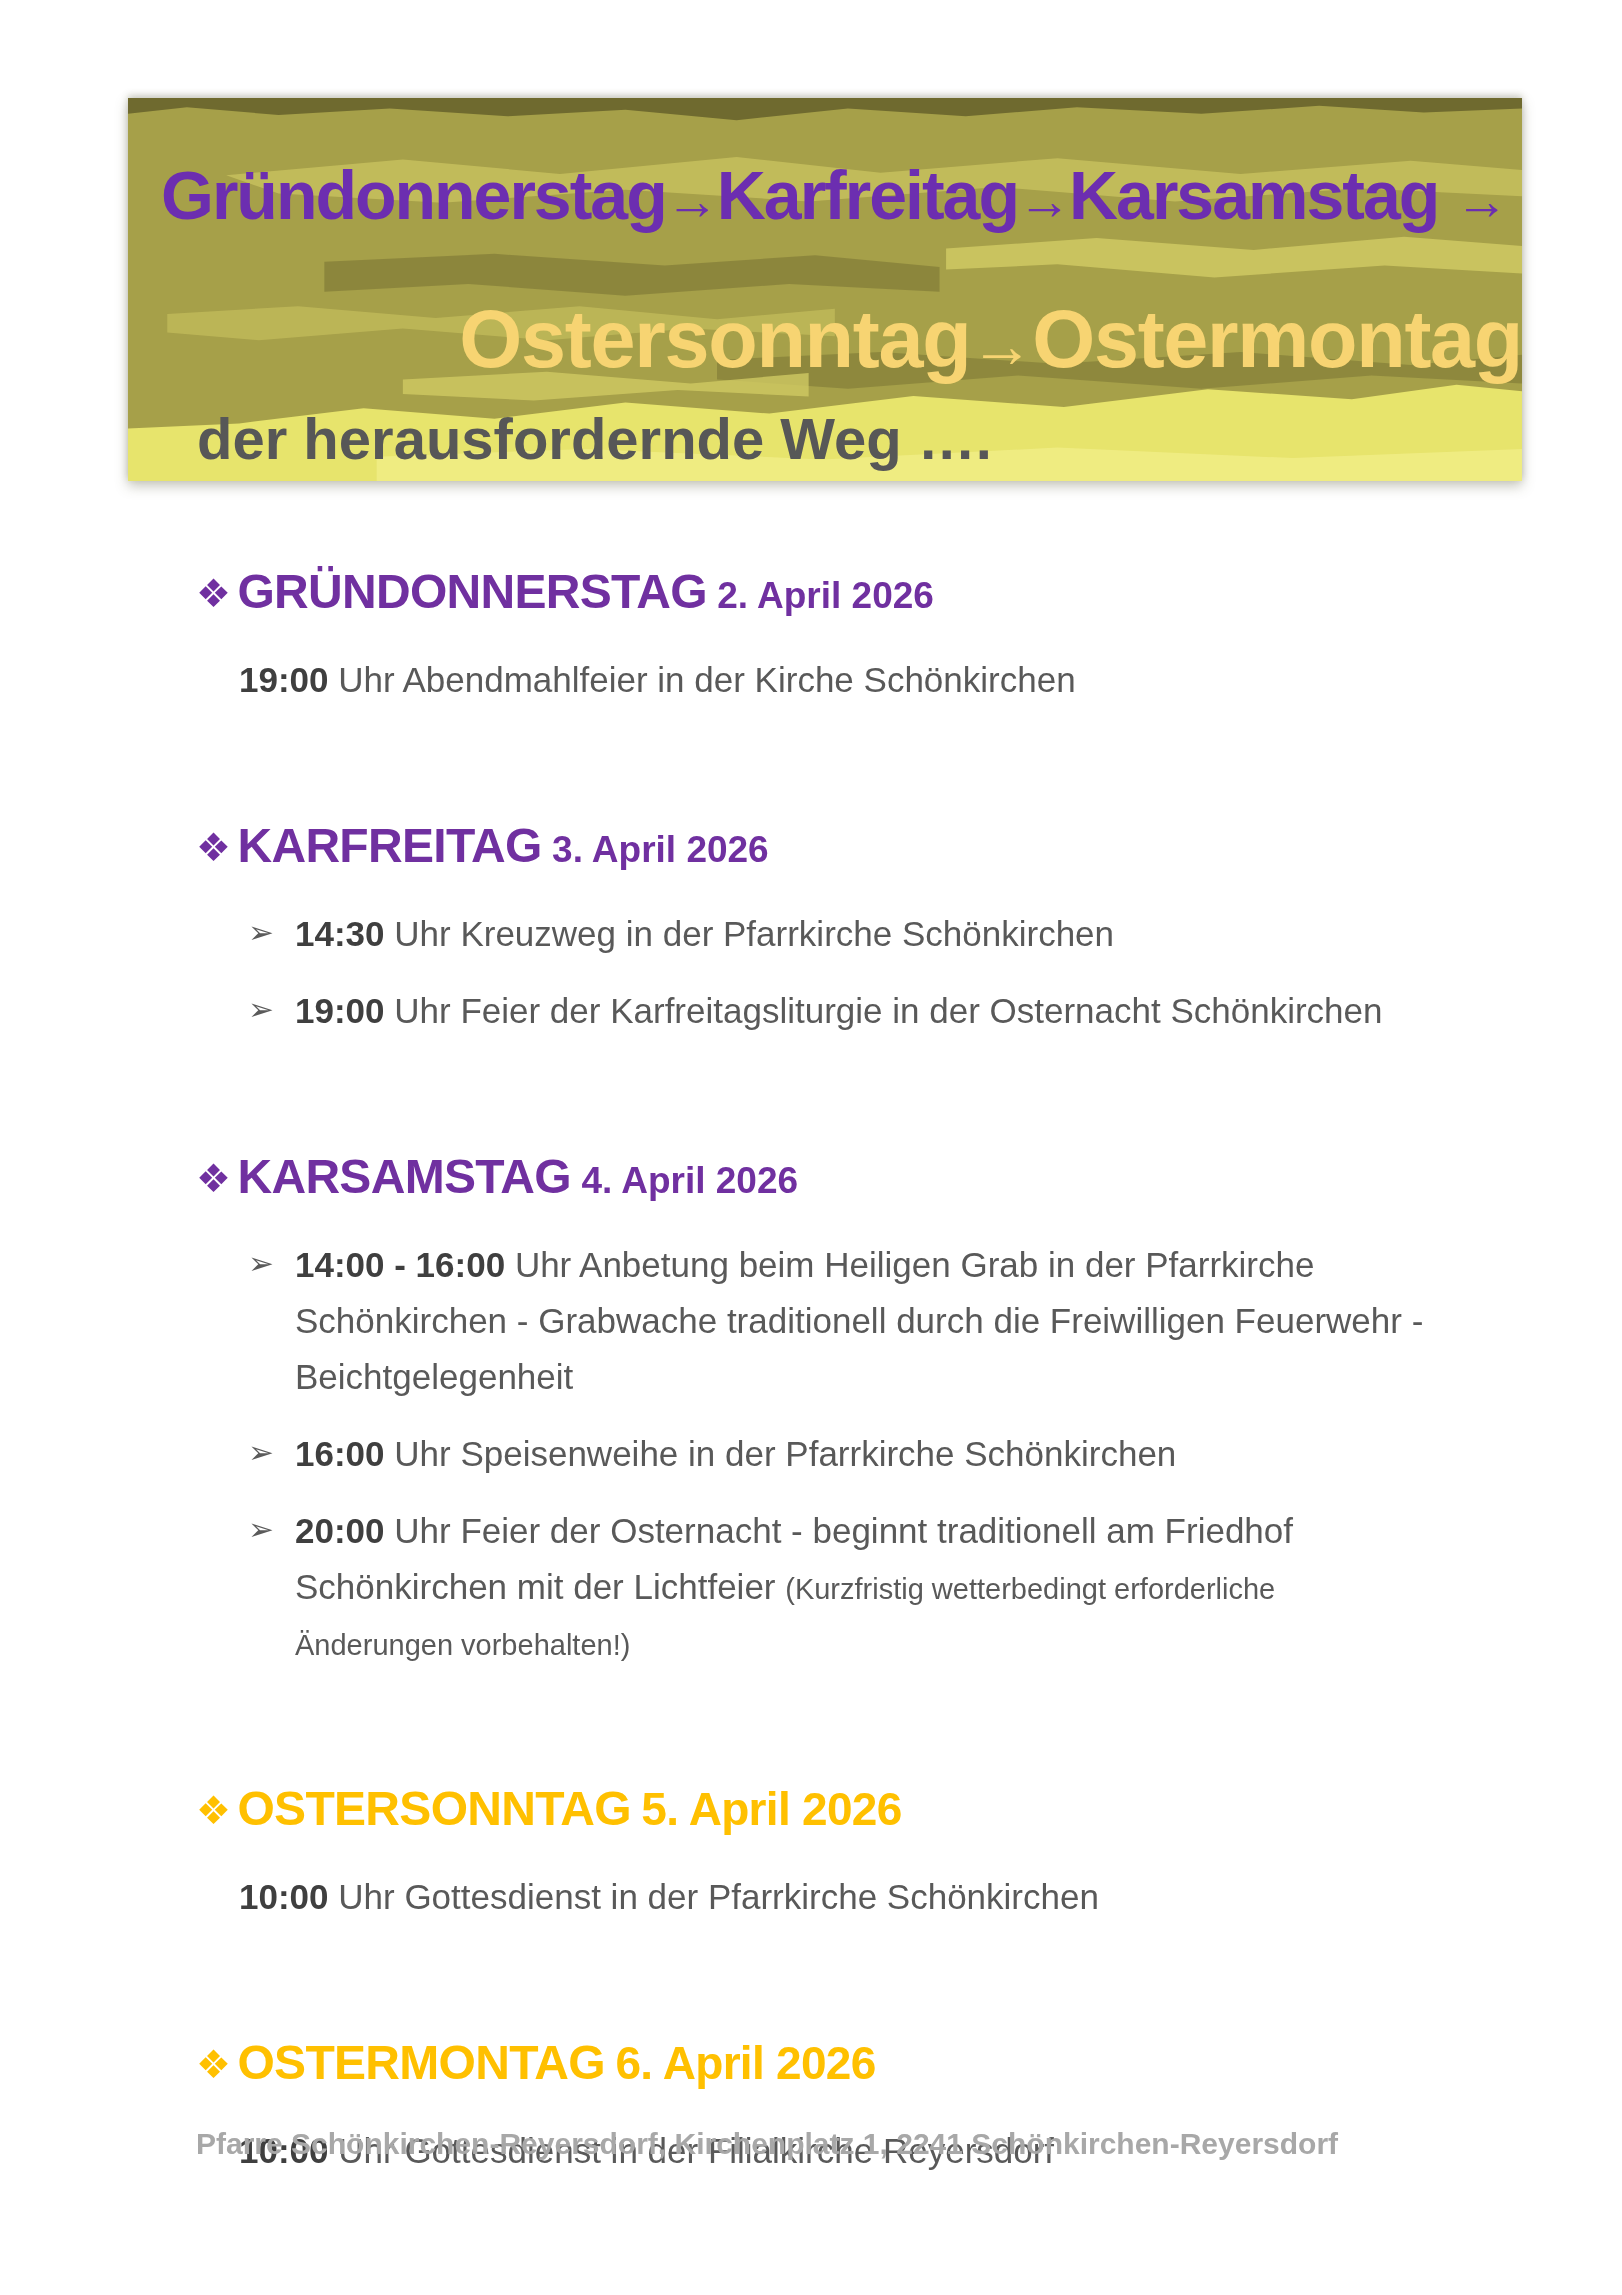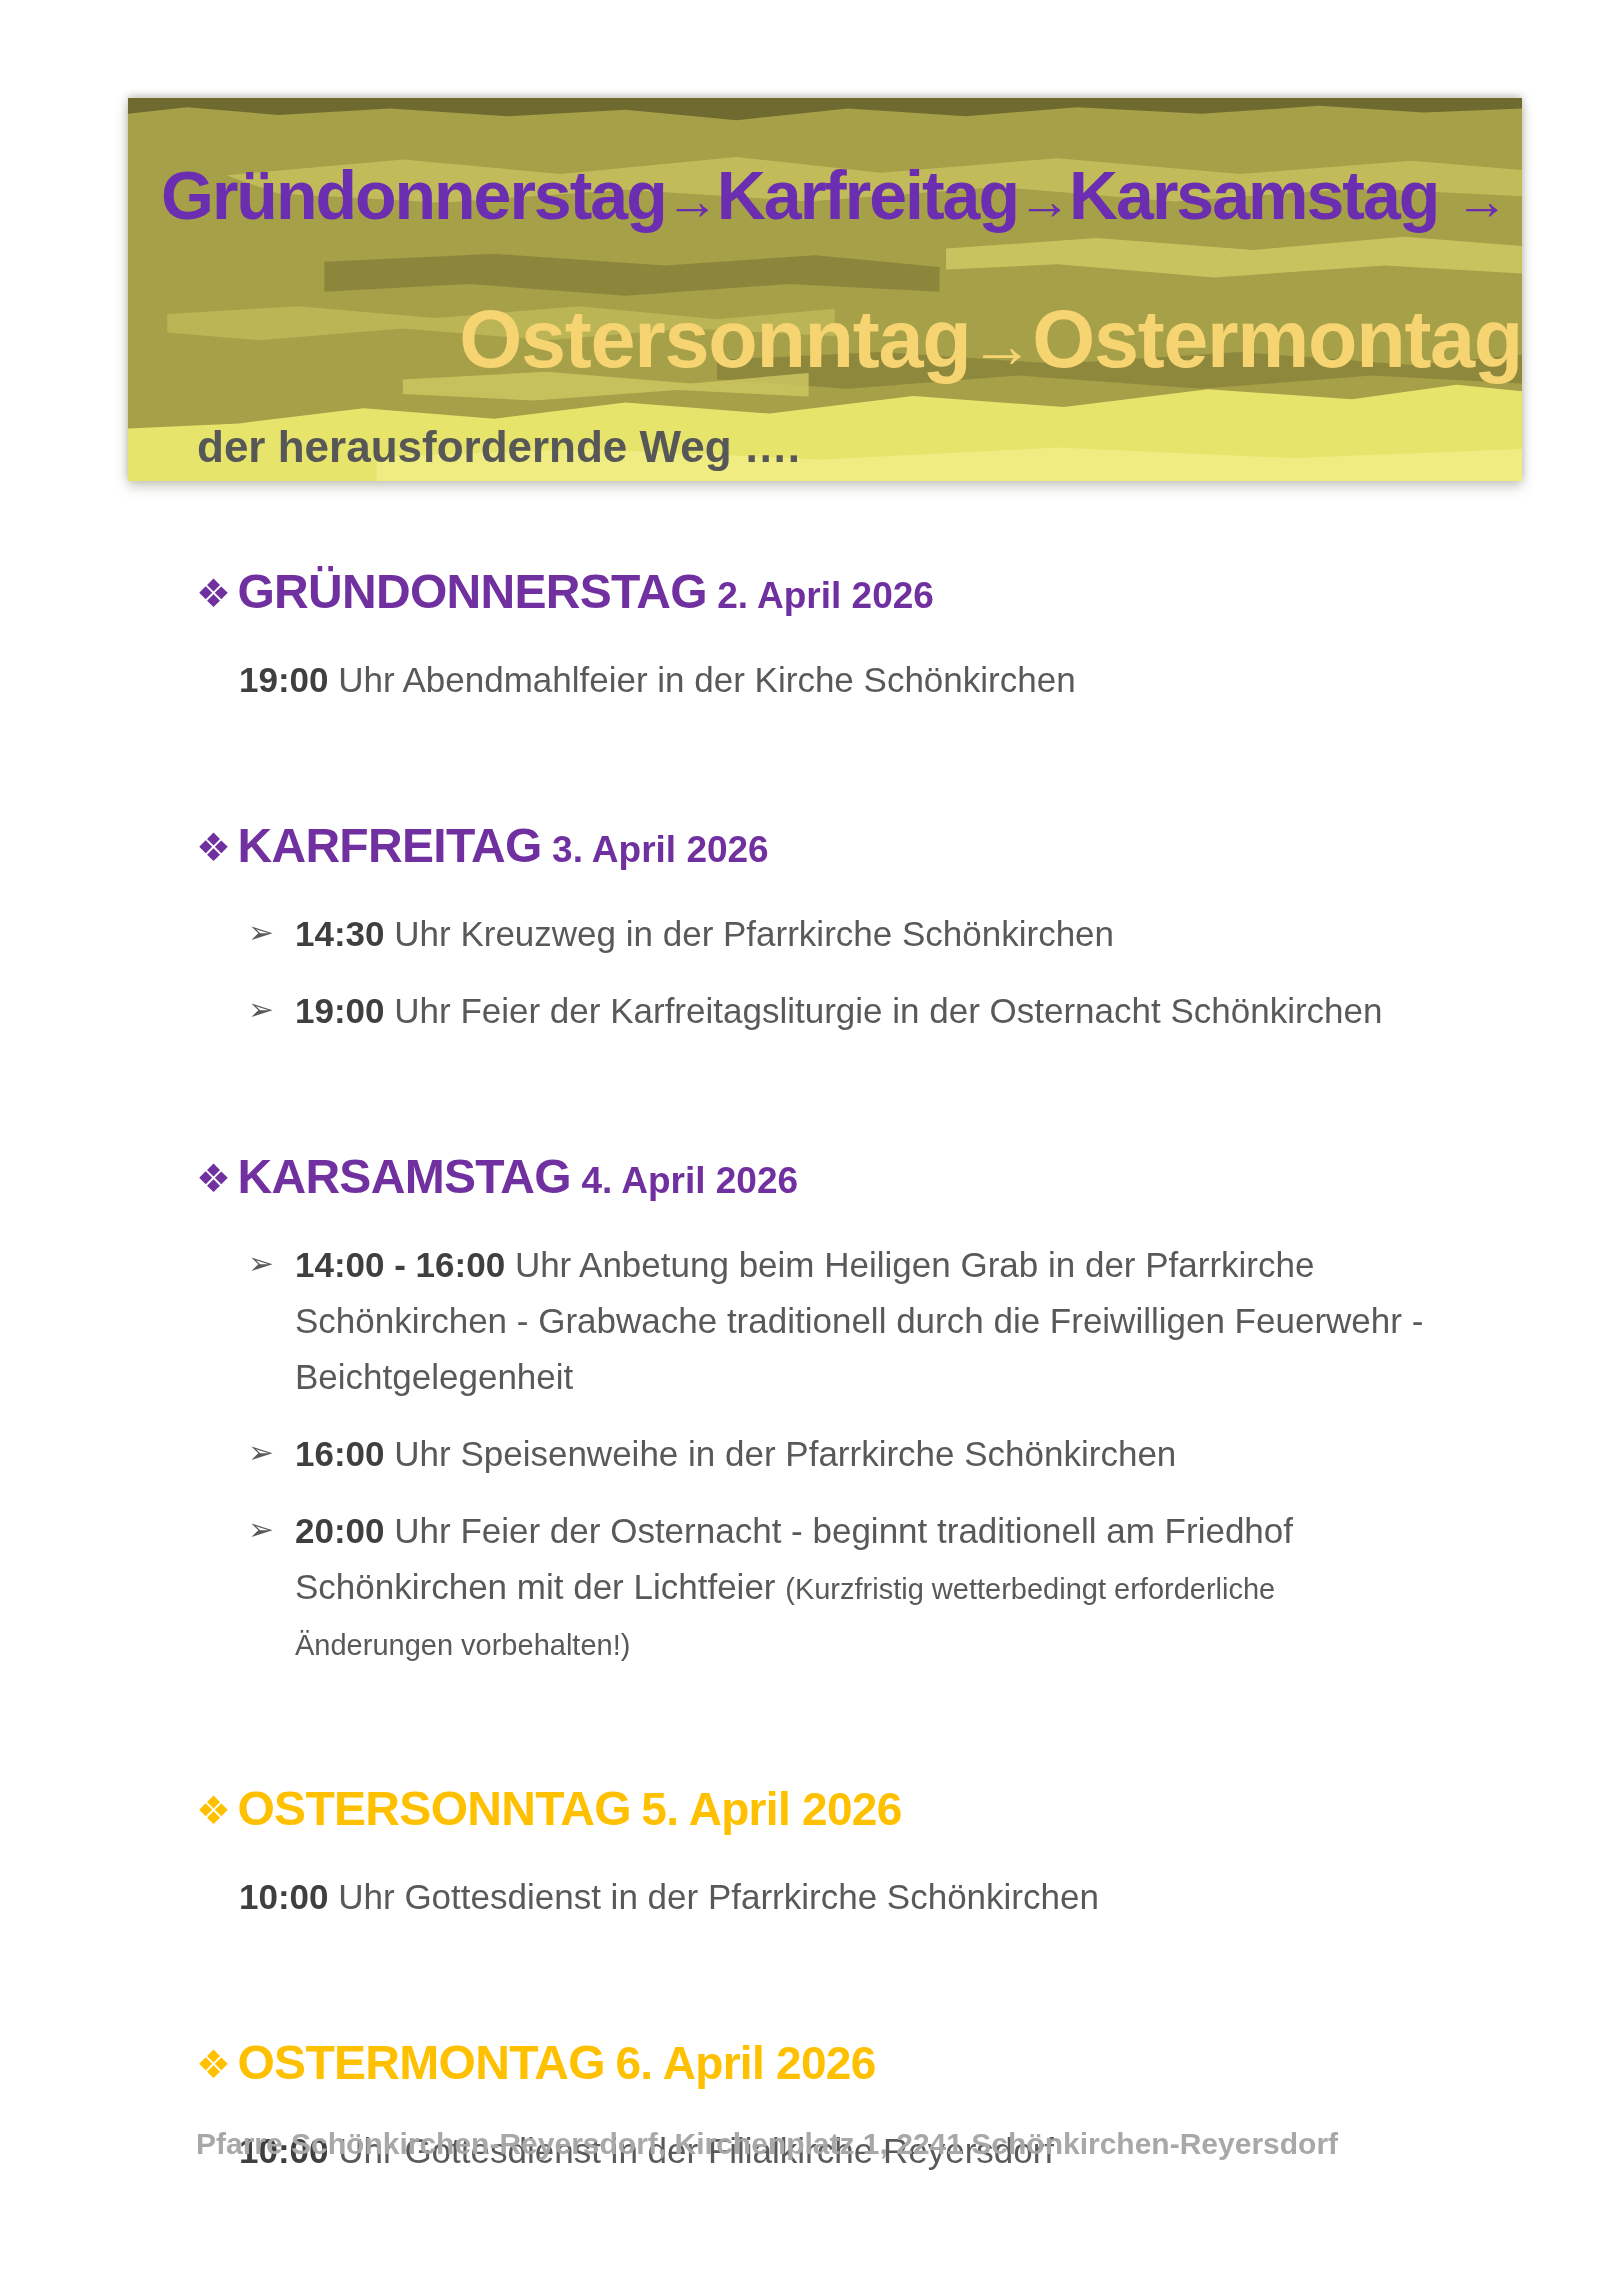--- a/index.html
+++ b/index.html
@@ -36,21 +36,21 @@
     font-size:68px;font-weight:bold;letter-spacing:-2px;white-space:nowrap;
     color:var(--banner-title-purple);
   }
   .banner-line2{
     position:absolute;top:195px;left:0;right:0;text-align:right;
     font-size:81px;font-weight:bold;letter-spacing:-1.3px;white-space:nowrap;
     color:var(--banner-title-gold);
   }
   .banner-subtitle{
     position:absolute;left:69px;bottom:9.2px;
-    font-size:44px;font-weight:bold;color:var(--banner-subtitle-gray);
+    font-size:58px;font-weight:bold;color:var(--banner-subtitle-gray);
   }
   .arr{font-size:0.78em;}
 
   
   .content{position:absolute;left:196px;top:564px;width:1243px;}
   .section{margin:0 0 110px 0;}
   .section-heading{display:flex;align-items:baseline;margin:0 0 33px 0;}
   .diamond{font-size:39px;font-weight:bold;margin-right:6.5px;position:relative;top:-1.3px;}
   .sec-title{font-size:48px;font-weight:bold;letter-spacing:-0.7px;white-space:nowrap;}
   .sec-date{font-size:37px;font-weight:bold;margin-left:10.5px;white-space:nowrap;text-align:right;}

